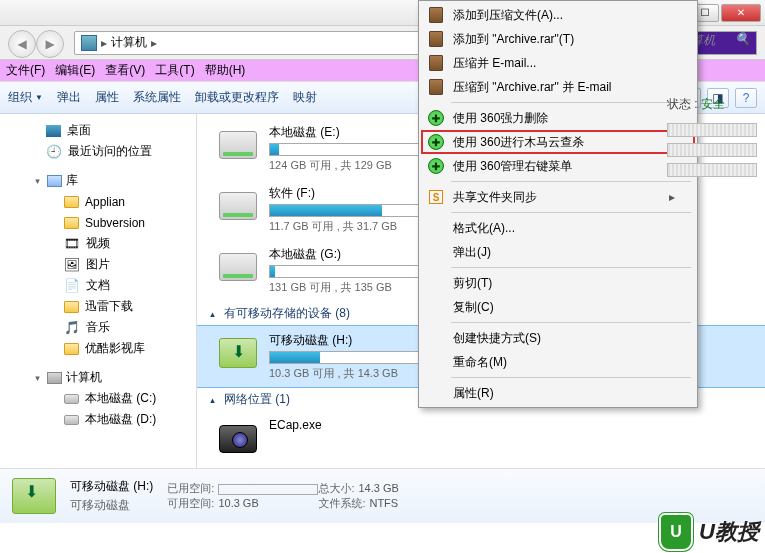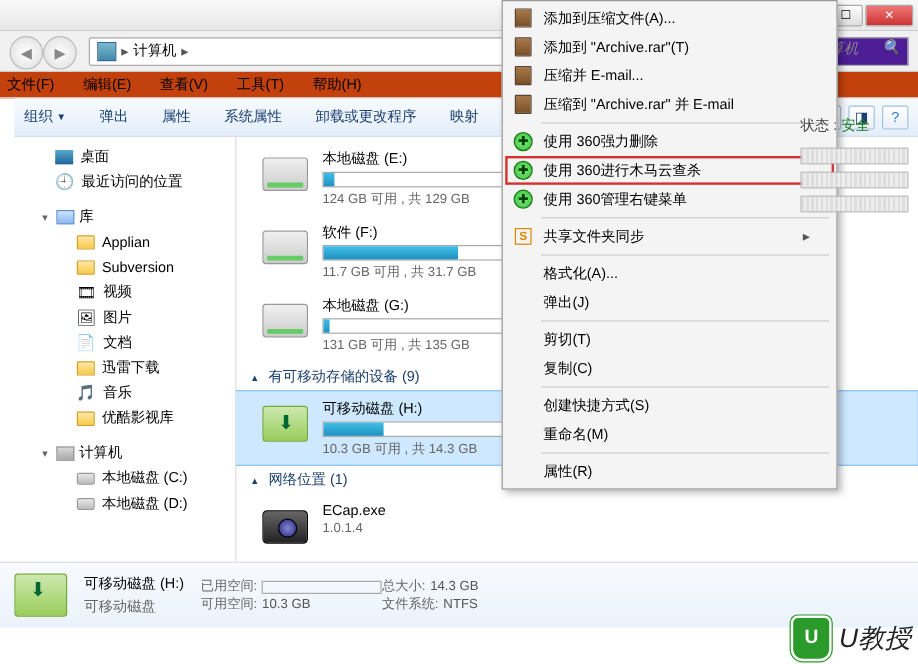--- a/index.html
+++ b/index.html
@@ -14,25 +14,25 @@
 
 .addrbar { height: 34px; display: flex; align-items: center; padding: 4px 8px; gap: 6px; background: #f0f0f0; border-bottom: 1px solid #ccc; }
 .nav-btns { width: 60px; height: 26px; display: flex; }
 .nav-btn { width: 28px; height: 28px; border-radius: 50%; border: 1px solid #bbb; background: radial-gradient(#fff,#ddd); display: flex; align-items: center; justify-content: center; color: #888; }
 .crumb { flex: 1; height: 24px; border: 1px solid #aaa; background: #fff; display: flex; align-items: center; padding: 0 6px; gap: 4px; border-radius: 2px; }
 .crumb-icon { width: 16px; height: 16px; background: linear-gradient(#7bc, #48a); border: 1px solid #369; }
 .crumb-arrow { color: #555; }
 .search { width: 110px; height: 24px; border: 1px solid #aaa; background: #4c1d95; display: flex; padding: 0 4px; gap: 20px; color: #888; font-style: italic; }
 
 
-.menubar { height: 22px; background: #c2410c; display: flex; align-items: center; padding: 0 6px; gap: 24px; border-bottom: 1px solid #ddd; }
+.menubar { height: 22px; background: #f0abfc; display: flex; align-items: center; padding: 0 6px; gap: 10px; border-bottom: 1px solid #ddd; }
 .menubar span { cursor: default; }
 
 
-.toolbar { height: 32px; background: linear-gradient(#f7fbff, #e3eefb); display: flex; align-items: center; padding: 0 8px; gap: 28px; border-bottom: 1px solid #c8d8e8; color: #1a3e6e; margin-left: 12px; }
+.toolbar { height: 32px; background: linear-gradient(#f7fbff, #e3eefb); display: flex; align-items: center; padding: 0 8px; gap: 14px; border-bottom: 1px solid #c8d8e8; color: #1a3e6e; }
 .toolbar span { display: flex; align-items: center; gap: 3px; }
 .tb-drop { font-size: 8px; color: #1a3e6e; }
 .tb-right { margin-left: auto; display: flex; gap: 6px; }
 .tb-icon { width: 22px; height: 20px; border: 1px solid #a8c0dd; background: linear-gradient(#fff,#e8f0fa); border-radius: 2px; display: flex; align-items: center; justify-content: center; }
 
 
 .main { display: flex; height: 354px; }
 .nav { width: 173px; border-right: 1px solid #ddd; padding: 6px 0; overflow: hidden; margin-left: 24px; }
 .nav-item { display: flex; align-items: center; padding: 2px 8px 2px 22px; gap: 6px; height: 21px; }
 .nav-item.indent { padding-left: 40px; }
@@ -85,21 +85,21 @@
 
 
 .rightpanel { position: absolute; top: 96px; right: 8px; width: 90px; font-size: 12px; color: #1a7a1a; }
 .rightpanel .lbl { color: #444; }
 .rightpanel .bars { margin-top: 10px; display: flex; flex-direction: column; gap: 6px; }
 .rightpanel .b { height: 14px; border: 1px solid #bbb; background: repeating-linear-gradient(90deg,#ddd 0,#ddd 2px,#eee 2px,#eee 4px); }
 
 
 .watermark { position: absolute; bottom: 2px; right: 6px; display: flex; align-items: center; gap: 6px; }
 .watermark .shield { width: 34px; height: 38px; background: #2a9a2a; border-radius: 6px 6px 10px 10px; display:flex;align-items:center;justify-content:center;color:#fff;font-weight:bold;font-size:16px; border: 2px solid #fff; box-shadow: 0 0 0 1px #2a9a2a; }
-.watermark .txt { font-size: 22px; font-weight: normal; font-style: italic; color: #222; }
+.watermark .txt { font-size: 22px; font-weight: bold; font-style: italic; color: #222; }
 </style>
 </head>
 <body>
 
 <div class="titlebar">
   <div class="win-btn min">—</div>
   <div class="win-btn max">☐</div>
   <div class="win-btn close">✕</div>
 </div>
 
@@ -242,21 +242,21 @@
         <div class="drive-name">本地磁盘 (G:)</div>
         <div class="drive-bar">
             <div class="drive-fill" style="width:3%"></div>
           </div>
         <div class="drive-detail">131 GB 可用 , 共 135 GB</div>
       </div>
     </div>
 
     <div class="section-head">
         <span class="expander">▴</span>
-        <span>有可移动存储的设备 (9)</span>
+        <span>有可移动存储的设备 (8)</span>
       </div>
 
     <div class="drive-row selected">
       <div class="drive-ic">
           <div class="usb"></div>
         </div>
       <div class="drive-info">
         <div class="drive-name">可移动磁盘 (H:)</div>
         <div class="drive-bar">
             <div class="drive-fill" style="width:28%"></div>
@@ -269,21 +269,20 @@
         <span class="expander">▴</span>
         <span>网络位置 (1)</span>
       </div>
 
     <div class="drive-row">
       <div class="drive-ic">
           <div class="cam"></div>
         </div>
       <div class="drive-info">
         <div class="drive-name">ECap.exe</div>
-        <div class="drive-detail">1.0.1.4</div>
       </div>
     </div>
   </div>
 </div>
 
 <div class="status">
   <div class="usb"></div>
   <div class="status-text">
     <div>可移动磁盘 (H:)</div>
     <div style="color:#666">可移动磁盘</div>

